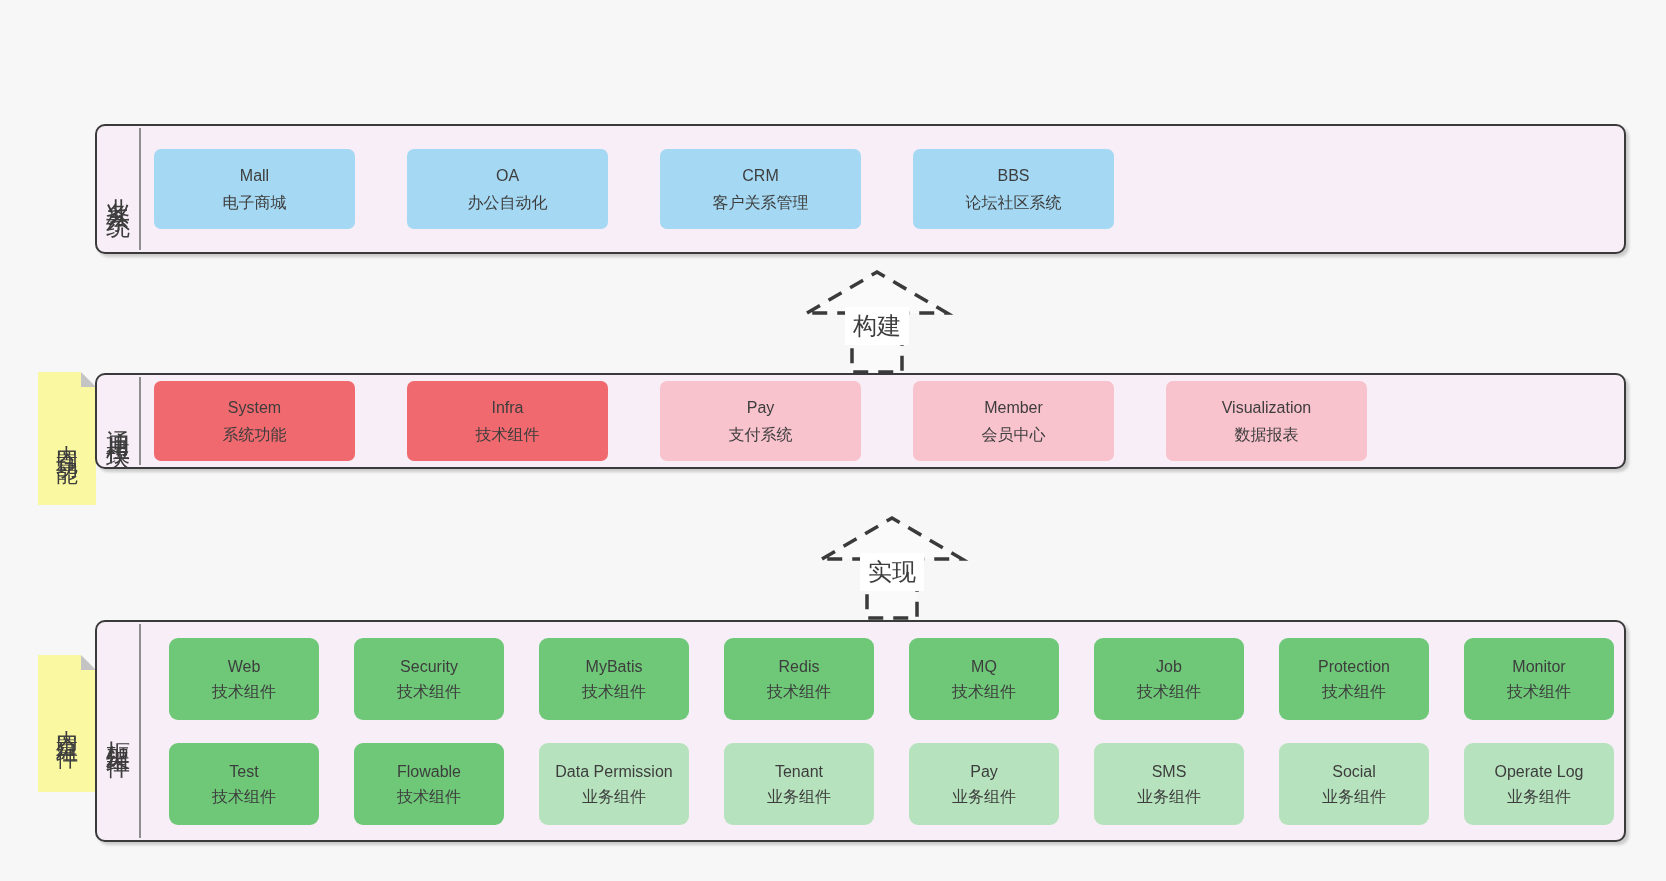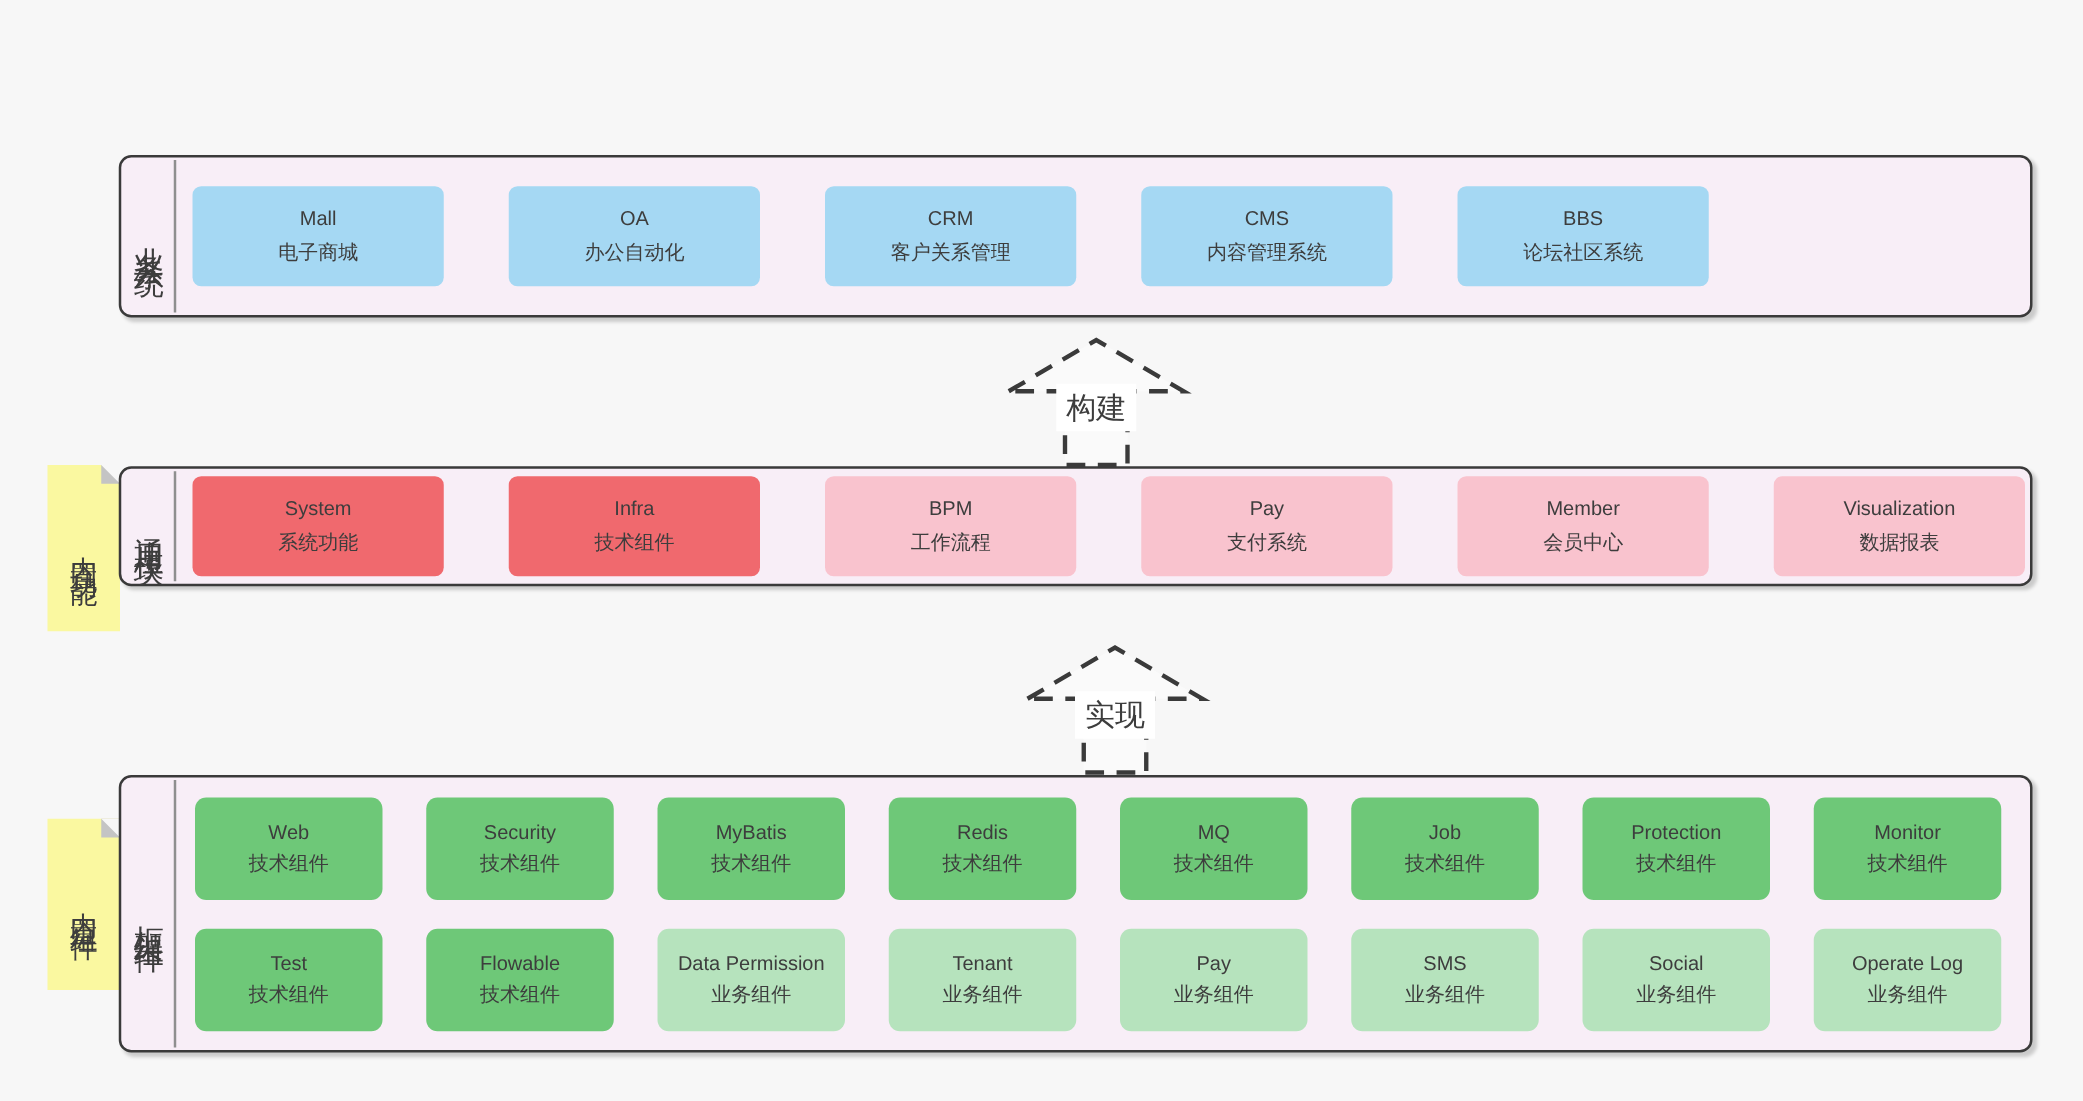--- a/index.html
+++ b/index.html
@@ -30,21 +30,21 @@
     display:flex; align-items:center; justify-content:center;
     writing-mode:vertical-rl; text-orientation:upright;
     font-size:24px; letter-spacing:5px; color:var(--text);
   }
   .vline{position:absolute; left:42px; top:2px; bottom:2px; width:1.5px; background:#8f8f8f;}
 
   .rows{
     position:absolute; left:57px; top:0; right:0; bottom:0;
     display:flex; flex-direction:column; justify-content:center; gap:23px;
   }
-  #panel-components .rows{left:59px;}
+  #panel-components .rows{left:72px;}
   .row{display:flex; gap:52px;}
   #panel-components .row{gap:35px;}
 
   .box{
     display:flex; flex-direction:column; justify-content:center; align-items:center;
     text-align:center; border-radius:7px;
     font-size:16px; line-height:27px; color:var(--text);
   }
   .row-wide .box{width:201px; height:80px;}
   .row-narrow .box{width:150px; height:82px; line-height:25px; padding:0 9px; border-radius:9px;}
@@ -107,24 +107,20 @@
         </div>
         <div class="box blue">
           <div>OA</div>
           <div>办公自动化</div>
         </div>
         <div class="box blue">
           <div>CRM</div>
           <div>客户关系管理</div>
         </div>
         <div class="box blue">
-          <div>CMS</div>
-          <div>内容管理系统</div>
-        </div>
-        <div class="box blue">
           <div>BBS</div>
           <div>论坛社区系统</div>
         </div>
       </div>
     </div>
   </section>
 
   <svg class="arrow" id="arrow-build" width="175" height="118" viewBox="0 0 175 118">
     <path d="M17 55 L87 14 L157 55 L112 55 L112 114 L62 114 L62 55 Z" fill="#fafafa" stroke="#3a3a3a" stroke-width="3.5" stroke-dasharray="15 10" stroke-linecap="butt"></path>
   </svg>
@@ -137,24 +133,20 @@
       <div class="row row-wide">
         <div class="box red">
           <div>System</div>
           <div>系统功能</div>
         </div>
         <div class="box red">
           <div>Infra</div>
           <div>技术组件</div>
         </div>
         <div class="box pink">
-          <div>BPM</div>
-          <div>工作流程</div>
-        </div>
-        <div class="box pink">
           <div>Pay</div>
           <div>支付系统</div>
         </div>
         <div class="box pink">
           <div>Member</div>
           <div>会员中心</div>
         </div>
         <div class="box pink">
           <div>Visualization</div>
           <div>数据报表</div>

